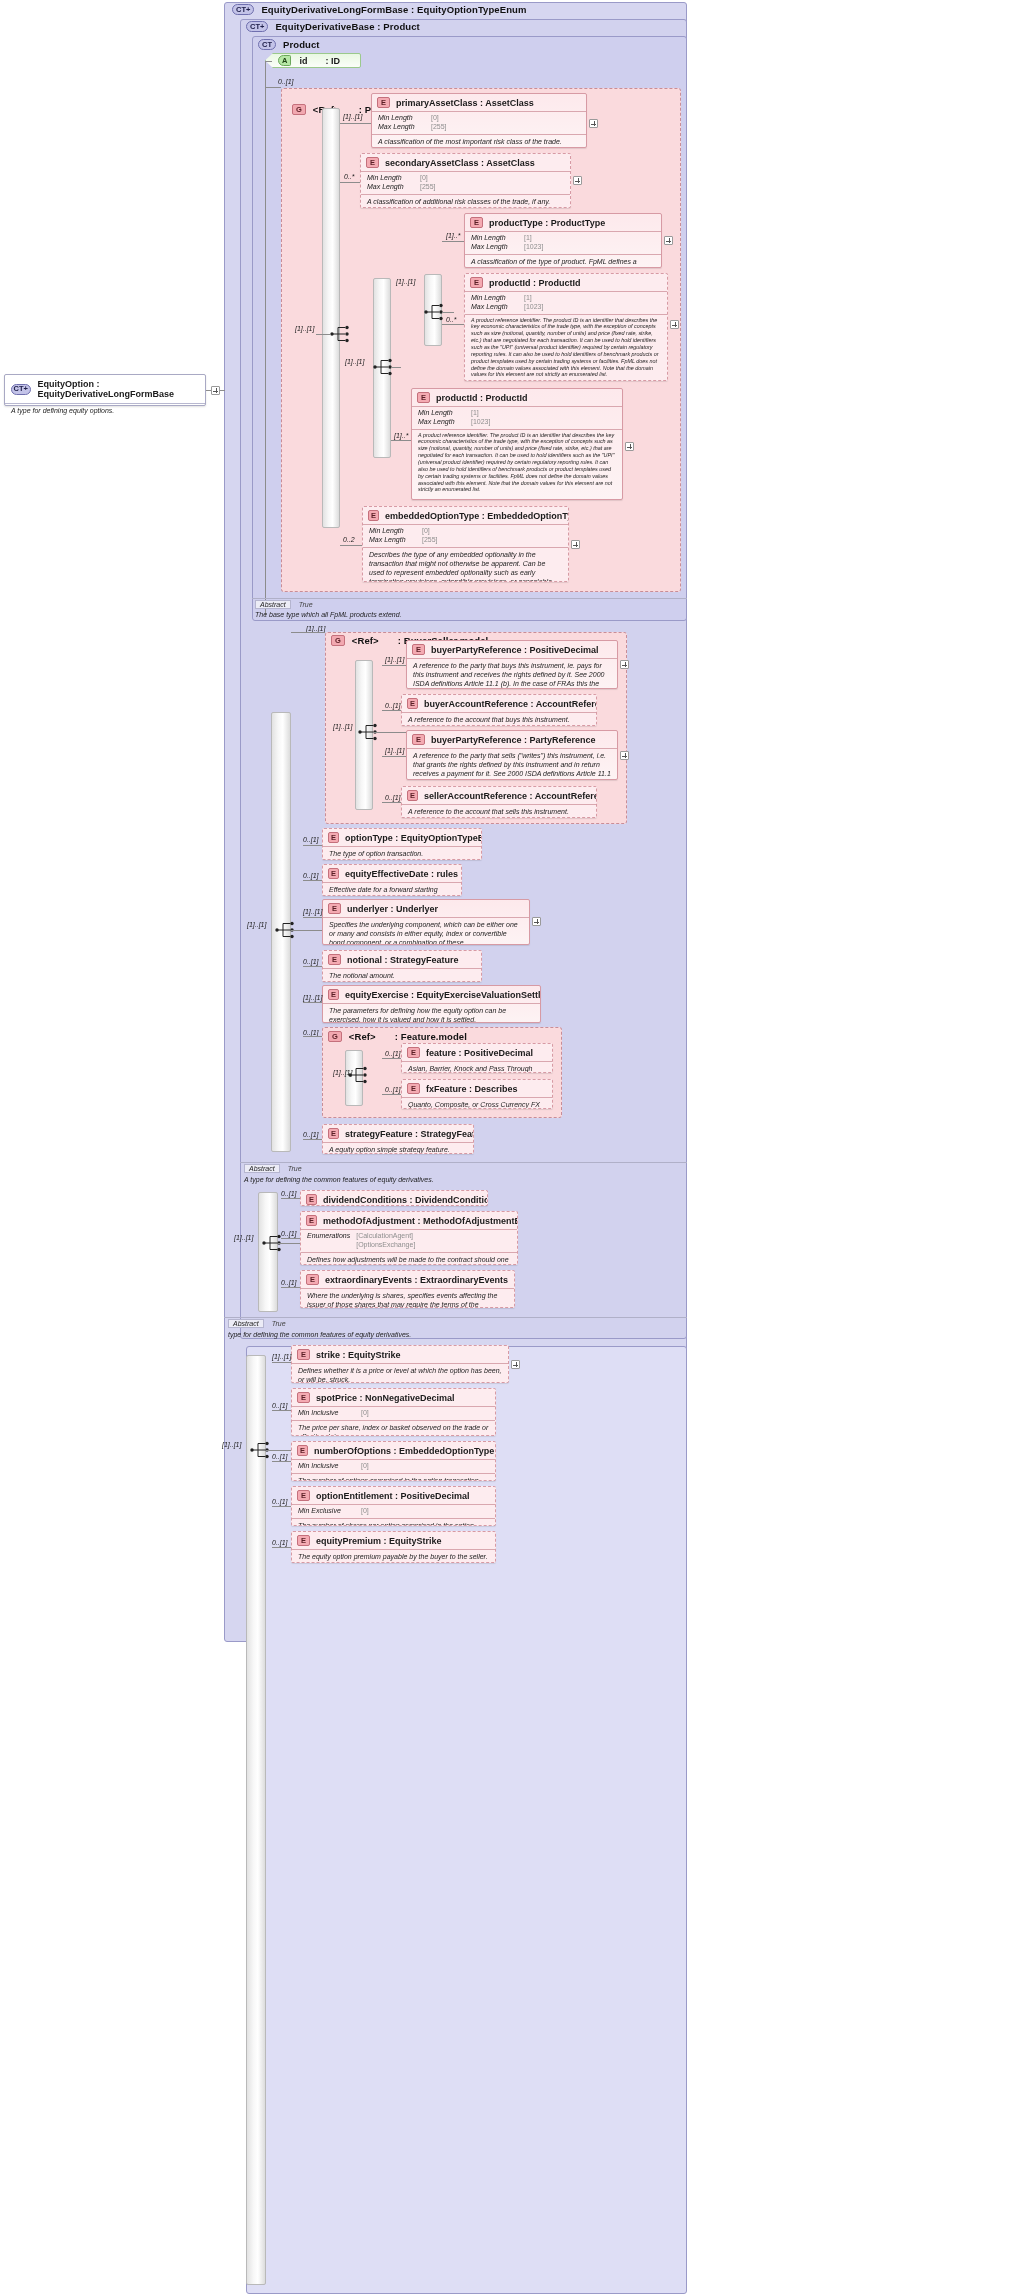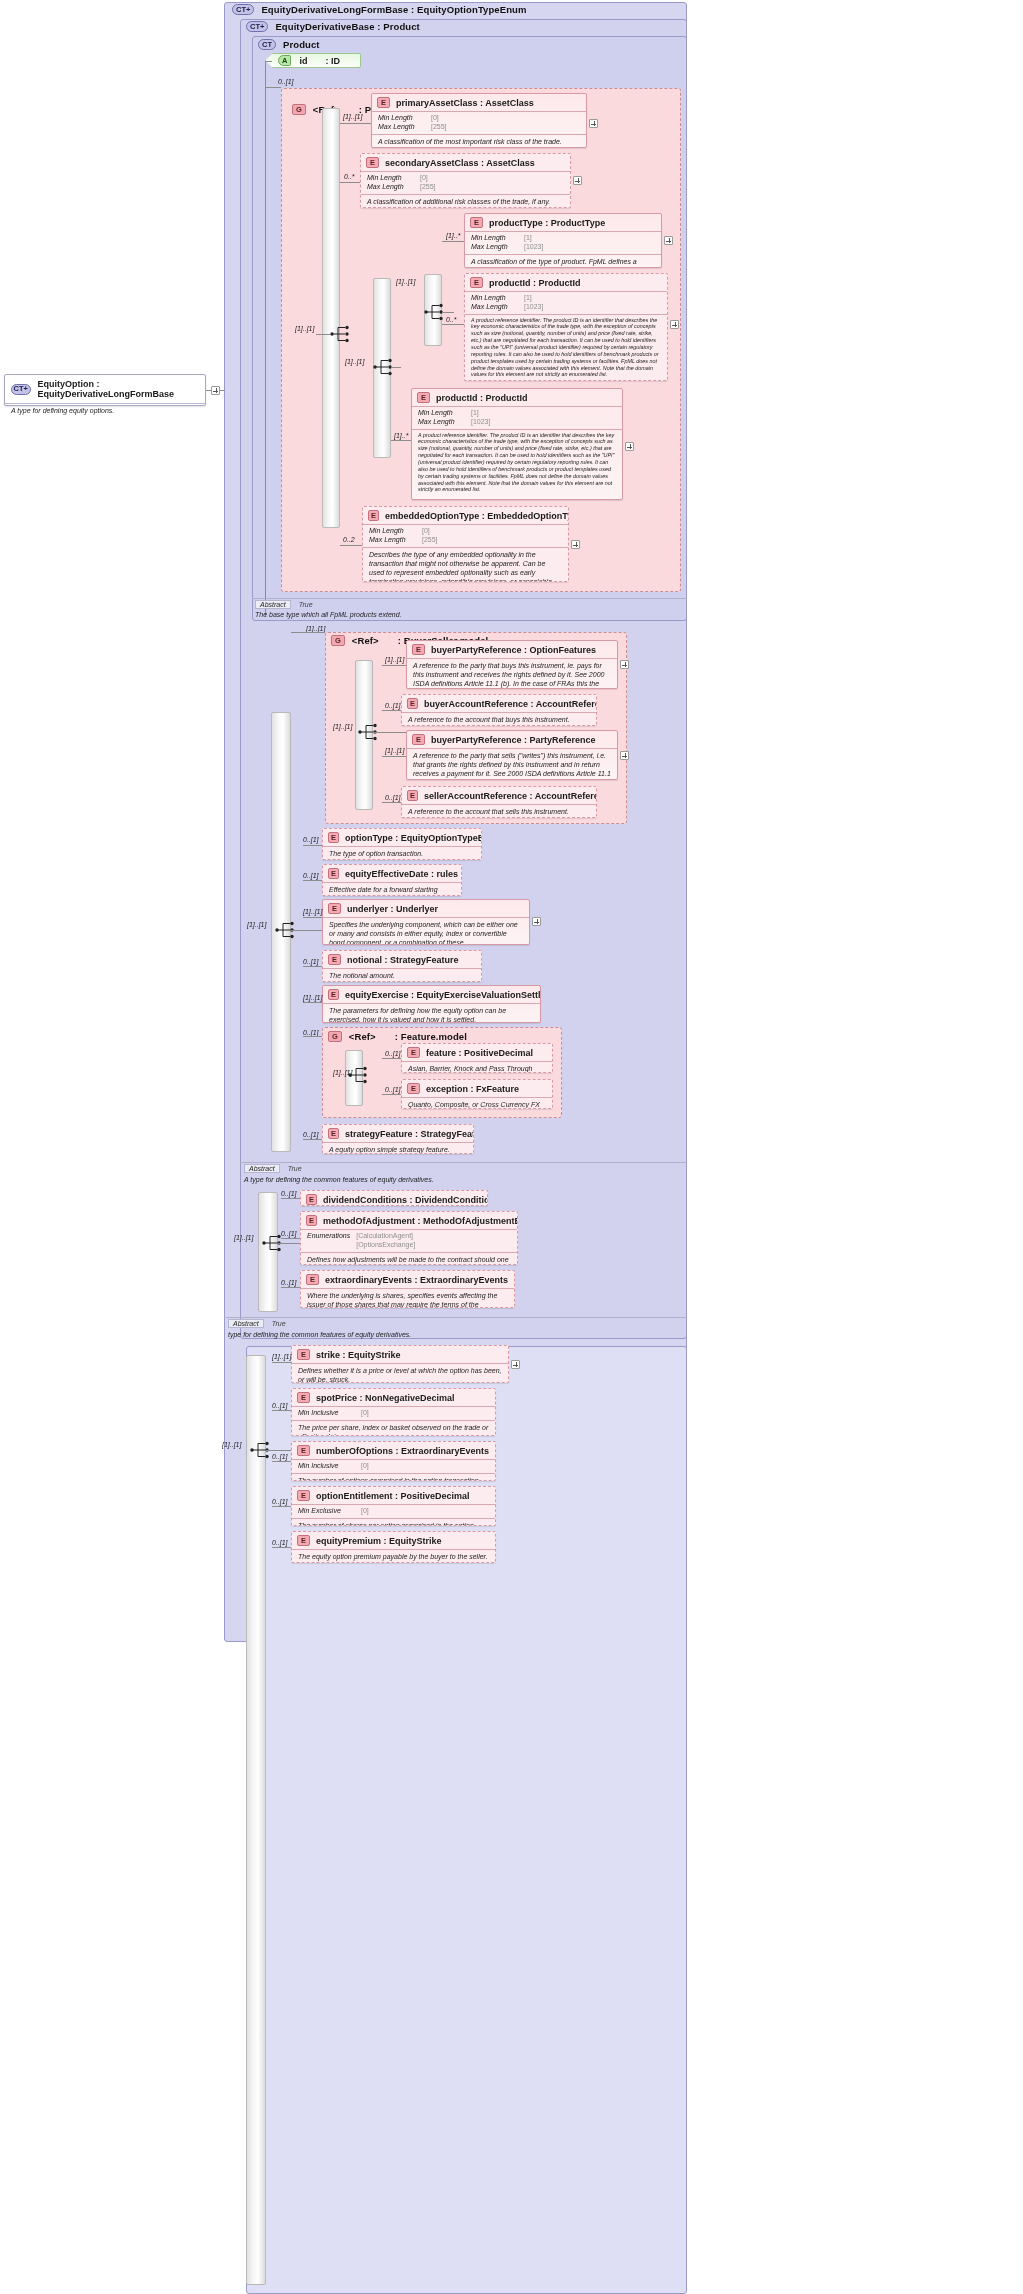--- a/index.html
+++ b/index.html
@@ -346,21 +346,21 @@
       <circle cx="17" cy="9" r="1.7" fill="#222"></circle>
       <circle cx="17" cy="15.5" r="1.7" fill="#222"></circle>
     </svg>
 </div>
 <div class="card" style="left:333px; top:723px;">[1]..[1]</div>
 <div class="ln h" style="left:373px; top:732px; width:33px;"></div>
 
 <div class="node hasgrad" style="left:406px; top:640px; width:212px; height:49px;">
   <div class="n-title">
     <span class="badge e">E</span>
-    <span>buyerPartyReference : OptionFeatures</span>
+    <span>buyerPartyReference : PositiveDecimal</span>
   </div>
   <div class="n-desc">A reference to the party that buys this instrument, ie. pays for this instrument and receives the rights defined by it. See 2000 ISDA definitions Article 11.1 (b). In the case of FRAs this the fixed rate payer.</div>
 </div>
 <div class="plus" style="left:620px; top:660px;"></div>
 <div class="ln h" style="left:382px; top:665px; width:24px;"></div>
 <div class="card" style="left:385px; top:656px;">[1]..[1]</div>
 
 <div class="node dashed" style="left:401px; top:694px; width:196px; height:32px;">
   <div class="n-title">
     <span class="badge e">E</span>
@@ -484,21 +484,21 @@
     <span>feature    : PositiveDecimal</span>
   </div>
   <div class="n-desc">Asian, Barrier, Knock and Pass Through features.</div>
 </div>
 <div class="ln h" style="left:382px; top:1058px; width:19px;"></div>
 <div class="card" style="left:385px; top:1050px;">0..[1]</div>
 
 <div class="node dashed" style="left:401px; top:1079px; width:152px; height:30px;">
   <div class="n-title">
     <span class="badge e">E</span>
-    <span>exception : FxFeature</span>
+    <span>fxFeature : Describes</span>
   </div>
   <div class="n-desc">Quanto, Composite, or Cross Currency FX feature.</div>
 </div>
 <div class="ln h" style="left:382px; top:1094px; width:19px;"></div>
 <div class="card" style="left:385px; top:1086px;">0..[1]</div>
 
 <div class="node dashed" style="left:322px; top:1124px; width:152px; height:30px;">
   <div class="n-title">
     <span class="badge e">E</span>
     <span>strategyFeature : StrategyFeature</span>
@@ -621,21 +621,21 @@
       </div>
   </div>
   <div class="n-desc">The price per share, index or basket observed on the trade or effective date.</div>
 </div>
 <div class="ln h" style="left:272px; top:1410px; width:19px;"></div>
 <div class="card" style="left:272px; top:1402px;">0..[1]</div>
 
 <div class="node dashed" style="left:291px; top:1441px; width:205px; height:40px;">
   <div class="n-title">
     <span class="badge e">E</span>
-    <span>numberOfOptions : ExtraordinaryEvents</span>
+    <span>numberOfOptions : EmbeddedOptionType</span>
   </div>
   <div class="n-facets">
     <div class="row">
         <span class="lbl" style="width:58px;">Min Inclusive</span>
         <span class="val">[0]</span>
       </div>
   </div>
   <div class="n-desc">The number of options comprised in the option transaction.</div>
 </div>
 <div class="ln h" style="left:272px; top:1461px; width:19px;"></div>

